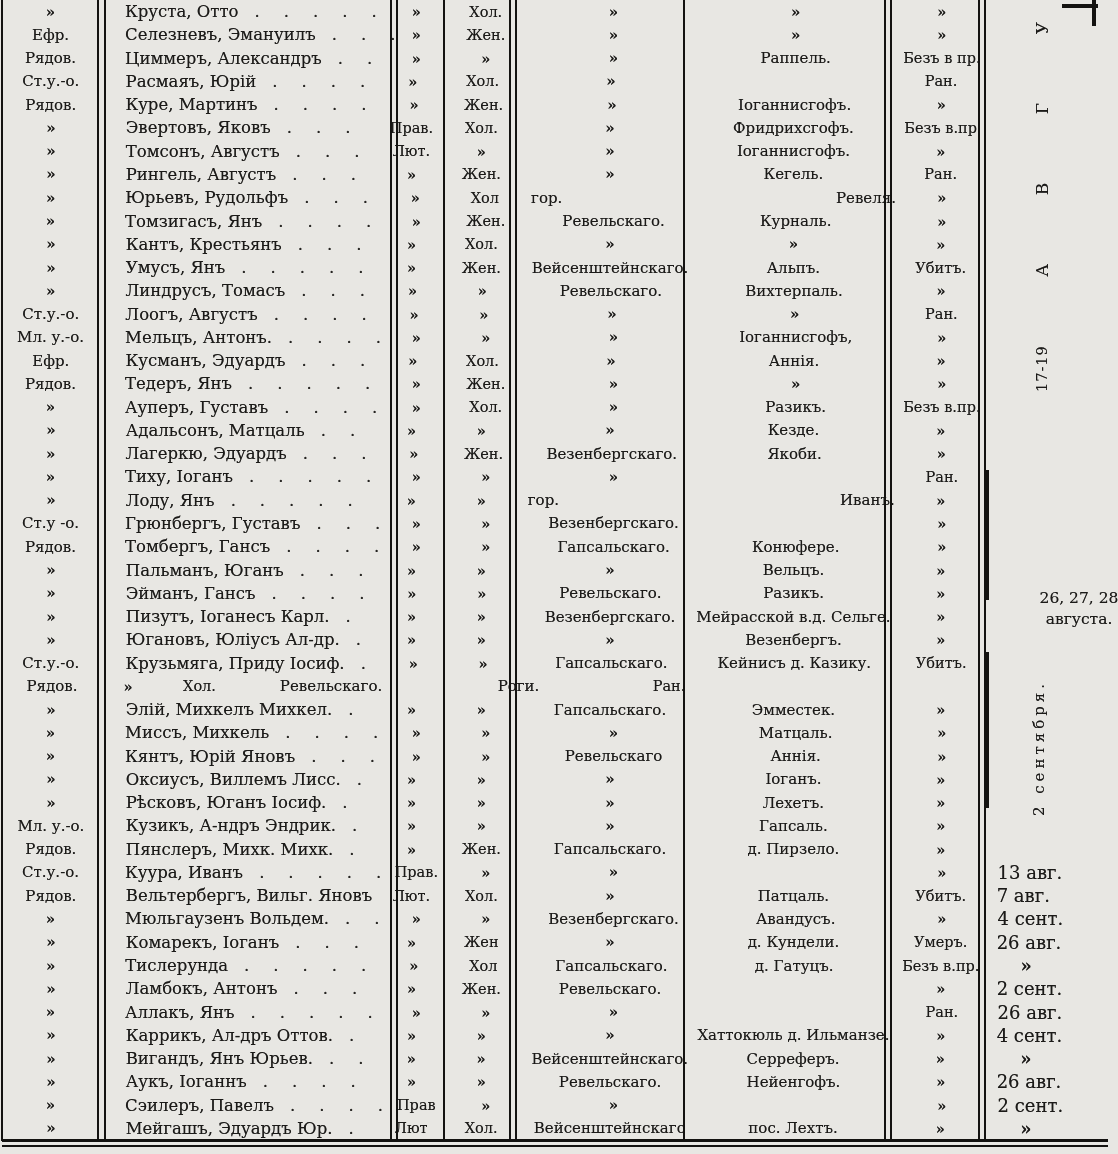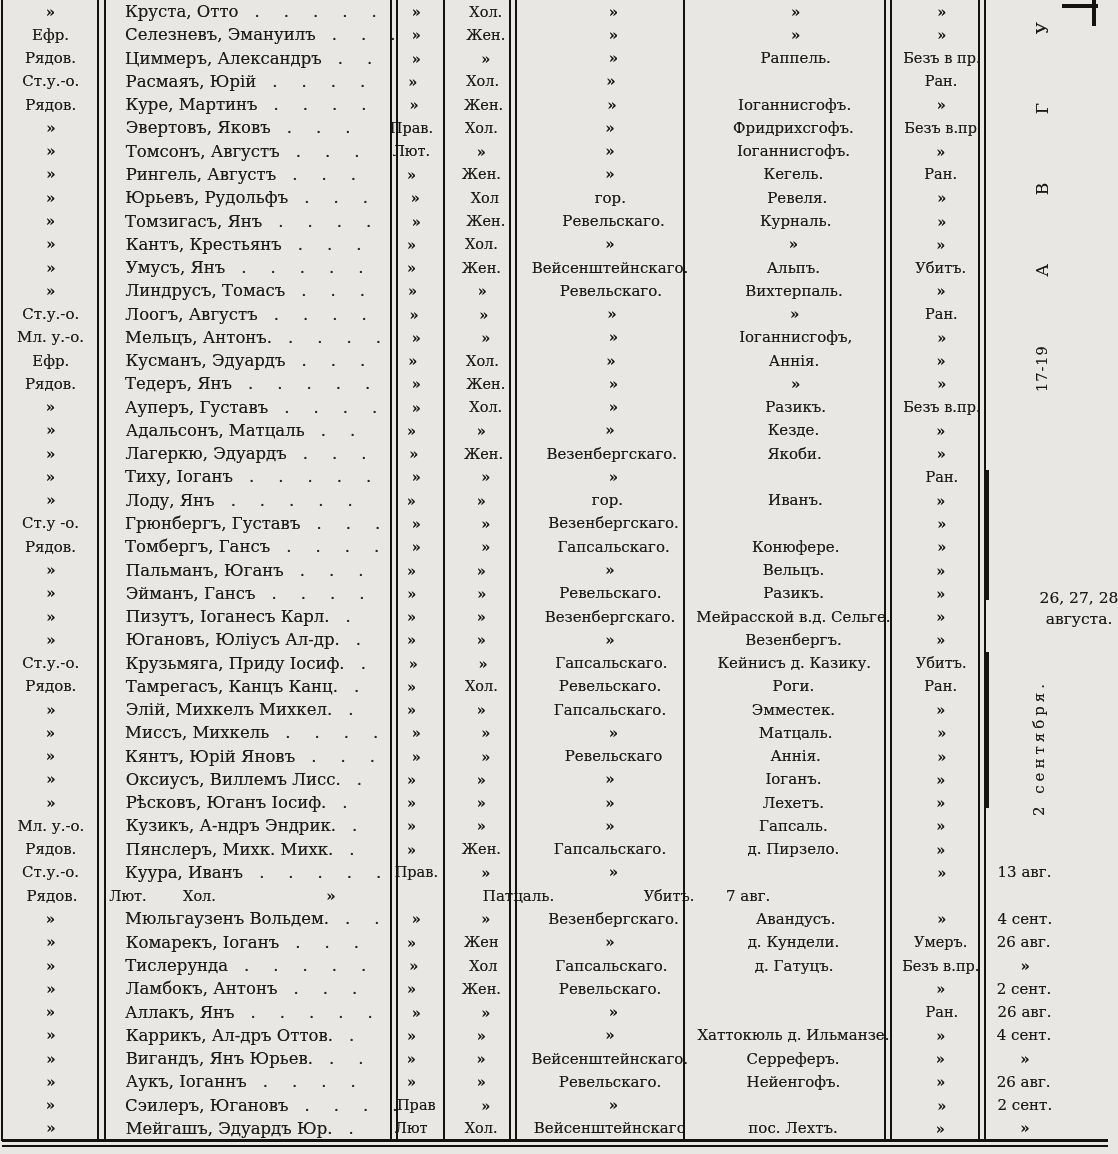--- a/index.html
+++ b/index.html
@@ -14,24 +14,24 @@
   #rows{position:absolute;left:0;top:0;width:1118px;}
   .row{display:flex;height:23.28px;align-items:center;}
   .cell{white-space:nowrap;overflow:visible;text-shadow:0 0 .5px rgba(20,20,20,.55);}
   .c-rank   {width:104px;text-align:center;font-size:15px;}
   .c-name   {width:292px;text-align:left;padding-left:24px;box-sizing:border-box;font-size:16.5px;}
   .c-relig  {width:48px;text-align:center;font-size:14.5px;}
   .c-marit  {width:95px;text-align:center;font-size:14.5px;}
   .c-distr  {width:168px;text-align:center;font-size:15px;}
   .c-place  {width:207px;text-align:center;font-size:15px;}
   .c-status {width:94px;text-align:center;font-size:14.5px;}
-  .c-date   {width:134px;text-align:left;padding-left:10px;box-sizing:border-box;font-size:15px;}
+  .c-date   {width:134px;text-align:left;padding-left:10px;box-sizing:border-box;font-size:18px;}
   .c-date.rep{padding-left:34px;}
-  .c-distr.gor{text-align:center;padding-right:5px;box-sizing:border-box;}
-  .c-place.city{text-align:center;padding-left:4px;box-sizing:border-box;}
+  .c-distr.gor{text-align:left;padding-right:5px;box-sizing:border-box;}
+  .c-place.city{text-align:right;padding-left:4px;box-sizing:border-box;}
   .leader{letter-spacing:24px;margin-left:16px;color:#242320;}
   .rep-mark{font-weight:bold;}
   
   .vline{position:absolute;top:0;background:#141311;}
   .hbar{position:absolute;background:#141311;}
   
   .ov{position:absolute;text-shadow:0 0 .5px rgba(20,20,20,.55);}
   #ov-aug-range{
     left:857px;top:194px;width:370px;height:26px;
     transform:rotate(-90deg);transform-origin:center;
@@ -338,21 +338,20 @@
         <div class="cell c-name"><span>Крузьмяга, Приду Іосиф.</span><span class="leader">.</span></div>
         <div class="cell c-relig has-rep"><span class="rep-mark">»</span></div>
         <div class="cell c-marit has-rep"><span class="rep-mark">»</span></div>
         <div class="cell c-distr">Гапсальскаго.</div>
         <div class="cell c-place">Кейнисъ д. Казику.</div>
         <div class="cell c-status">Убитъ.</div>
         <div class="cell c-date"></div>
       </div>
       <div class="row">
         <div class="cell c-rank">Рядов.</div>
-        <div class="cell c-name"><span>Тамрегасъ, Канцъ Канц.</span><span class="leader">.</span></div>
         <div class="cell c-relig has-rep"><span class="rep-mark">»</span></div>
         <div class="cell c-marit">Хол.</div>
         <div class="cell c-distr">Ревельскаго.</div>
         <div class="cell c-place">Роги.</div>
         <div class="cell c-status">Ран.</div>
         <div class="cell c-date"></div>
       </div>
       <div class="row">
         <div class="cell c-rank has-rep"><span class="rep-mark">»</span></div>
         <div class="cell c-name"><span>Элій, Михкелъ Михкел.</span><span class="leader">.</span></div>
@@ -428,20 +427,21 @@
         <div class="cell c-name"><span>Куура, Иванъ</span><span class="leader">.....</span></div>
         <div class="cell c-relig">Прав.</div>
         <div class="cell c-marit has-rep"><span class="rep-mark">»</span></div>
         <div class="cell c-distr has-rep"><span class="rep-mark">»</span></div>
         <div class="cell c-place"></div>
         <div class="cell c-status has-rep"><span class="rep-mark">»</span></div>
         <div class="cell c-date">13 авг.</div>
       </div>
       <div class="row">
         <div class="cell c-rank">Рядов.</div>
+        <div class="cell c-name"><span>Вельтербергъ, Вильг. Яновъ</span></div>
         <div class="cell c-relig">Лют.</div>
         <div class="cell c-marit">Хол.</div>
         <div class="cell c-distr has-rep"><span class="rep-mark">»</span></div>
         <div class="cell c-place">Патцаль.</div>
         <div class="cell c-status">Убитъ.</div>
         <div class="cell c-date">7 авг.</div>
       </div>
       <div class="row">
         <div class="cell c-rank has-rep"><span class="rep-mark">»</span></div>
         <div class="cell c-name"><span>Мюльгаузенъ Вольдем.</span><span class="leader">..</span></div>
@@ -517,21 +517,21 @@
         <div class="cell c-name"><span>Аукъ, Іоганнъ</span><span class="leader">....</span></div>
         <div class="cell c-relig has-rep"><span class="rep-mark">»</span></div>
         <div class="cell c-marit has-rep"><span class="rep-mark">»</span></div>
         <div class="cell c-distr">Ревельскаго.</div>
         <div class="cell c-place">Нейенгофъ.</div>
         <div class="cell c-status has-rep"><span class="rep-mark">»</span></div>
         <div class="cell c-date">26 авг.</div>
       </div>
       <div class="row">
         <div class="cell c-rank has-rep"><span class="rep-mark">»</span></div>
-        <div class="cell c-name"><span>Сэилеръ, Югановъ</span><span class="leader">....</span></div>
+        <div class="cell c-name"><span>Сэилеръ, Павелъ</span><span class="leader">....</span></div>
         <div class="cell c-relig">Прав</div>
         <div class="cell c-marit has-rep"><span class="rep-mark">»</span></div>
         <div class="cell c-distr has-rep"><span class="rep-mark">»</span></div>
         <div class="cell c-place"></div>
         <div class="cell c-status has-rep"><span class="rep-mark">»</span></div>
         <div class="cell c-date">2 сент.</div>
       </div>
       <div class="row">
         <div class="cell c-rank has-rep"><span class="rep-mark">»</span></div>
         <div class="cell c-name"><span>Мейгашъ, Эдуардъ Юр.</span><span class="leader">.</span></div>

